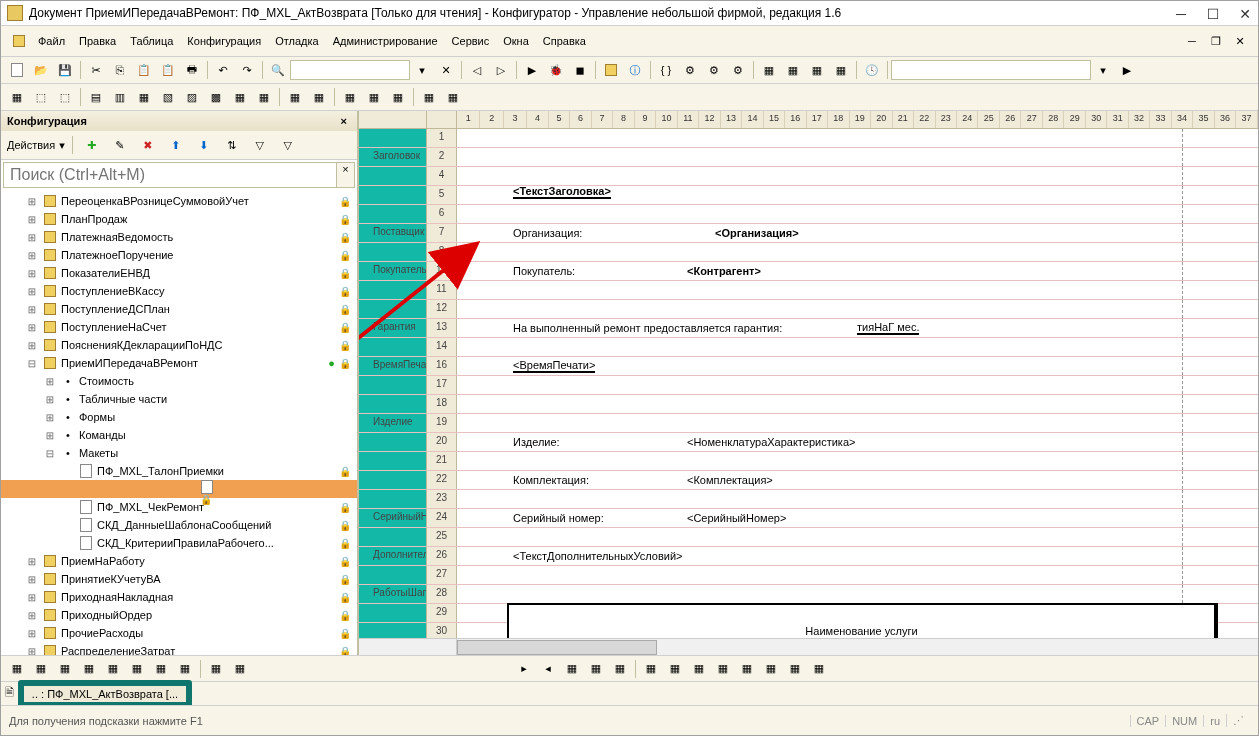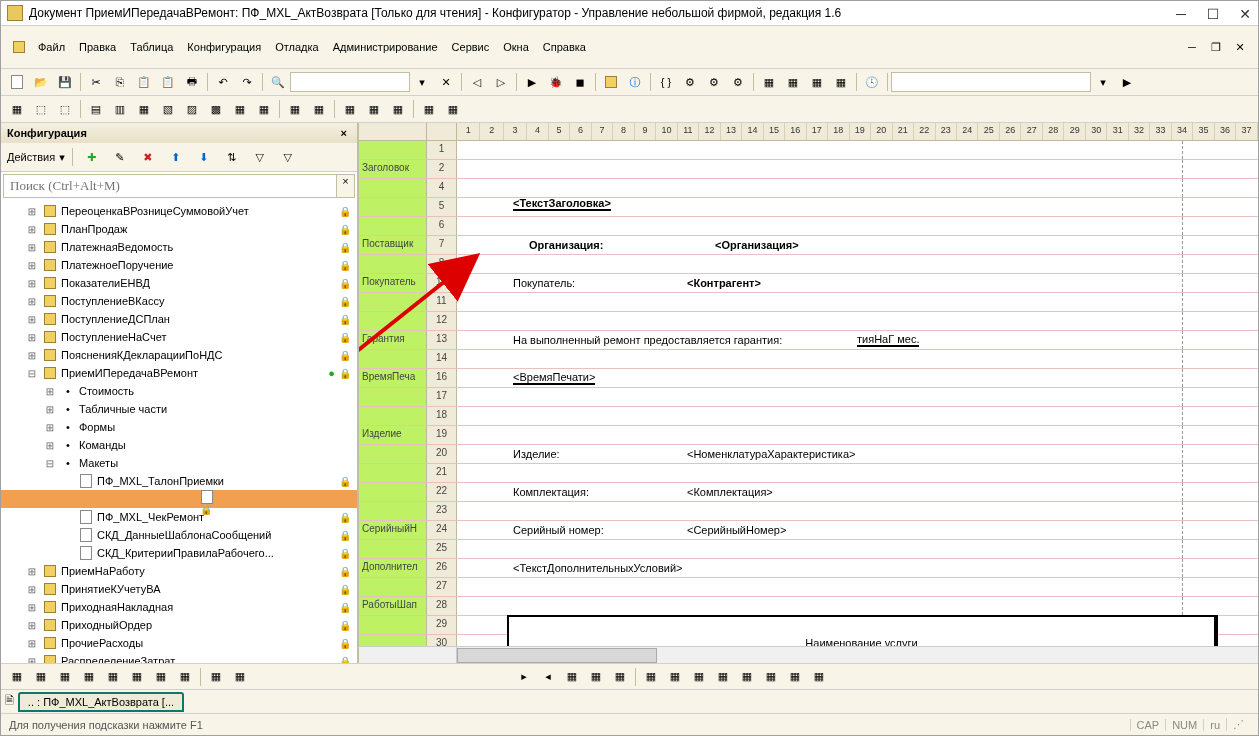--- a/index.html
+++ b/index.html
@@ -3,66 +3,66 @@
 <meta charset="utf-8">
 <style>
 * { box-sizing: border-box; margin: 0; padding: 0; }
 body { font-family: Tahoma, Arial, sans-serif; font-size: 11px; background: #fff; color: #000; overflow: hidden; }
 .window { width: 1259px; height: 736px; border: 1px solid #a0a0a0; display: flex; flex-direction: column; }
 .titlebar { background: #fff; display: flex; align-items: center; padding: 4px 6px; border-bottom: 1px solid #d0d0d0; }
 .title-icon { width: 16px; height: 16px; background: #e8c860; border: 1px solid #a08030; margin-right: 6px; }
 .title-text { flex: 1; font-size: 12px; }
 .title-btns { display: flex; gap: 18px; }
 .title-btn { width: 14px; height: 14px; cursor: pointer; text-align: center; font-size: 14px; color: #333; }
-.menubar { background: #f8f4e8; display: flex; align-items: center; padding: 10px 6px; border-bottom: 1px solid #d0d0d0; }
+.menubar { background: #f8f4e8; display: flex; align-items: center; padding: 4px 6px; border-bottom: 1px solid #d0d0d0; }
 .menu-item { padding: 3px 7px; cursor: pointer; }
 .menu-spacer { flex: 1; }
 .toolbar { background: #f8f4e8; display: flex; align-items: center; padding: 2px 4px; border-bottom: 1px solid #d0d0d0; flex-wrap: nowrap; overflow: hidden; }
 .tb-btn { width: 22px; height: 22px; display: inline-flex; align-items: center; justify-content: center; cursor: pointer; margin: 0 1px; border: 1px solid transparent; }
 .tb-sep { width: 1px; height: 18px; background: #c0c0a0; margin: 0 3px; }
 .tb-input { height: 20px; border: 1px solid #c0c0a0; background: #fff; padding: 0 4px; }
 .main { flex: 1; display: flex; overflow: hidden; }
 .sidebar { width: 358px; border-right: 2px solid #c0c0a0; display: flex; flex-direction: column; background: #fff; }
 .side-title { background: linear-gradient(#f4f0e0, #e8e0c8); padding: 4px 6px; font-weight: bold; display: flex; align-items: center; }
 .side-title-text { flex: 1; }
 .close-x { cursor: pointer; padding: 0 4px; }
 .side-actions { background: #f8f4e8; padding: 3px 6px; display: flex; align-items: center; gap: 4px; border-bottom: 1px solid #d0d0d0; }
 .search-row { display: flex; padding: 2px; }
-.search-input { flex: 1; border: 1px solid #c0c0a0; padding: 3px 6px; font-size: 13px; color: #999; font-family: Liberation Serif, serif; }
+.search-input { flex: 1; border: 1px solid #c0c0a0; padding: 3px 6px; font-size: 16px; color: #999; }
 .search-x { width: 18px; border: 1px solid #c0c0a0; border-left: none; text-align: center; cursor: pointer; background: #f8f4e8; }
 .tree { flex: 1; overflow: auto; padding: 2px 0; }
 .tree-row { display: flex; align-items: center; height: 18px; padding-right: 4px; }
 .tree-toggle { width: 14px; text-align: center; cursor: pointer; color: #666; font-size: 10px; }
 .tree-icon { width: 16px; height: 16px; margin: 0 3px; display: inline-flex; align-items: center; justify-content: center; font-size: 11px; }
 .tree-label { flex: 1; white-space: nowrap; overflow: hidden; }
 .tree-lock { width: 14px; color: #999; font-size: 10px; }
 .tree-row.selected { background: #f0a050; color: #000; flex-direction: column; }
 .indent-1 { padding-left: 24px; }
 .indent-2 { padding-left: 42px; }
 .indent-3 { padding-left: 60px; }
 
 .content { flex: 1; display: flex; flex-direction: column; overflow: hidden; position: relative; }
 .ruler-row { display: flex; background: #f0ead8; border-bottom: 1px solid #c0b898; height: 18px; }
 .row-label-col { width: 68px; background: #f0ead8; border-right: 1px solid #c0b898; }
 .rownum-col { width: 30px; background: #f0ead8; border-right: 1px solid #c0b898; text-align: center; font-size: 10px; }
 .col-ruler { flex: 1; display: flex; overflow: hidden; }
 .col-cell { min-width: 20px; border-right: 1px solid #d8d0b8; text-align: center; font-size: 9px; padding-top: 2px; color: #333; }
 .sheet { flex: 1; overflow: auto; background: #fff; position: relative; }
 .sheet-row { display: flex; height: 19px; border-bottom: 1px solid #e8c0c0; }
-.sheet-row .rlabel { width: 68px; background: #bef264; border-right: 1px solid #c0b898; font-size: 10px; padding: 2px 3px; color: #444; overflow: hidden; }
+.sheet-row .rlabel { width: 68px; background: #14b8a6; border-right: 1px solid #c0b898; font-size: 10px; padding: 2px 14px; color: #444; overflow: hidden; }
 .sheet-row .rnum { width: 30px; background: #f0ead8; border-right: 1px solid #c0b898; text-align: center; font-size: 10px; padding-top: 2px; color: #444; }
 .sheet-row .cells { flex: 1; display: flex; align-items: center; position: relative; font-size: 11px; }
 .cell-at { position: absolute; }
 
 .arrow-svg { position: absolute; left: 230px; top: 230px; z-index: 50; pointer-events: none; }
 
 .bottom-toolbar { background: #f8f4e8; border-top: 1px solid #d0d0d0; padding: 2px 4px; display: flex; align-items: center; height: 26px; }
 .tabs-row { background: #f8f4e8; padding: 2px 4px; display: flex; align-items: center; height: 24px; border-top: 1px solid #d0d0d0; }
-.tab { background: #f0ead8; border: 2px solid #0f766e; border-radius: 3px 3px 0 0; padding: 2px 8px; font-size: 11px; cursor: pointer; margin-right: 2px; }
-.statusbar { background: #f8f4e8; border-top: 1px solid #d0d0d0; padding: 3px 8px; display: flex; align-items: center; height: 22px; }
+.tab { background: #f0ead8; border: 6px solid #0f766e; border-radius: 3px 3px 0 0; padding: 2px 8px; font-size: 11px; cursor: pointer; margin-right: 2px; }
+.statusbar { background: #f8f4e8; border-top: 1px solid #d0d0d0; padding: 3px 8px; display: flex; align-items: center; height: 30px; }
 .status-text { flex: 1; color: #555; }
 .status-ind { padding: 0 6px; color: #888; border-left: 1px solid #d0d0d0; }
 
 .ic-doc { background: #fff; border: 1px solid #888; width: 12px; height: 14px; }
 .ic-yellow { background: #f0d060; border: 1px solid #a08030; width: 12px; height: 12px; }
 .scroll-stub { height: 17px; background: #f0f0f0; border-top: 1px solid #ccc; display:flex; }
 .scroll-stub .sleft { width:98px; border-right:1px solid #ccc; }
 .scroll-track { flex:1; position:relative; }
 .scroll-thumb { position:absolute; left:0; width:200px; height:15px; top:1px; background:#d8d8d8; border:1px solid #aaa; }
 </style>
@@ -472,21 +472,21 @@
             <div class="rlabel"></div>
             <div class="rnum">6</div>
             <div class="cells">
               <div style="position: absolute; right: 75px; top: 0px; bottom: 0px; border-right: 1px dashed rgb(153, 153, 153);"></div>
             </div>
           </div>
           <div class="sheet-row">
             <div class="rlabel">Поставщик</div>
             <div class="rnum">7</div>
             <div class="cells">
-              <span class="cell-at" style="left: 72px; font-weight: bold;">Организация:</span>
+              <span class="cell-at" style="left: 56px;">Организация:</span>
               <span class="cell-at" style="left: 230px; font-weight: bold; margin-left: 28px;">&lt;Организация&gt;</span>
               <div style="position: absolute; right: 75px; top: 0px; bottom: 0px; border-right: 1px dashed rgb(153, 153, 153);"></div>
             </div>
           </div>
           <div class="sheet-row">
             <div class="rlabel"></div>
             <div class="rnum">8</div>
             <div class="cells">
               <div style="position: absolute; right: 75px; top: 0px; bottom: 0px; border-right: 1px dashed rgb(153, 153, 153);"></div>
             </div>

